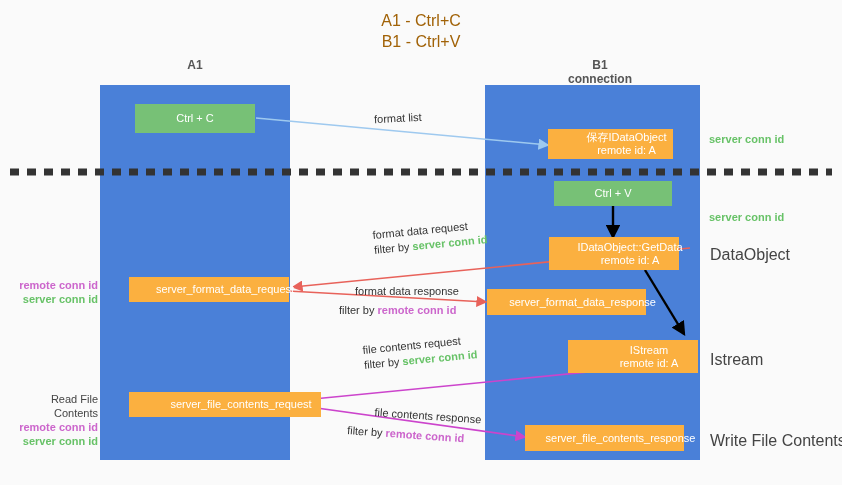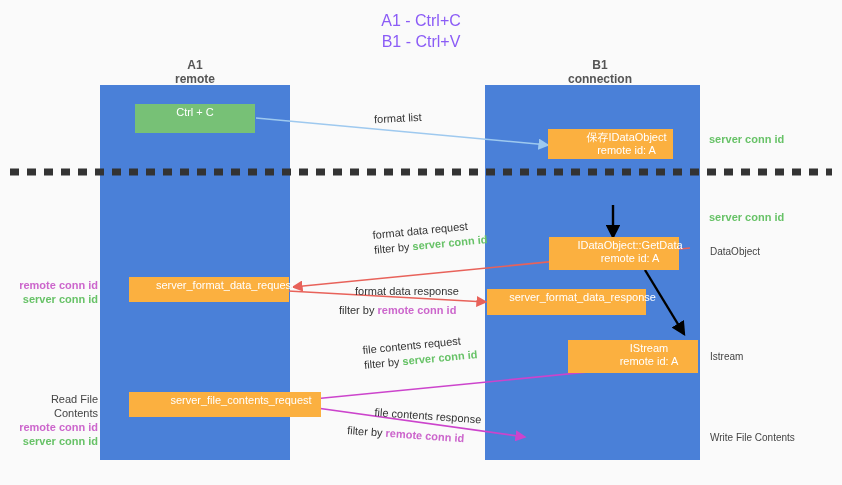--- a/index.html
+++ b/index.html
@@ -23,21 +23,21 @@
   }
   .abs { position: absolute; }
 
   
   #title {
     left: 0; top: 10px;
     width: 842px;
     text-align: center;
     font-size: 16px;
     line-height: 21px;
-    color: #8b5cf6;
+    color: #a16207;
   }
 
   
   .col-header {
     text-align: center;
     font-size: 12px;
     line-height: 14px;
     color: #555555;
     font-weight: bold;
   }
@@ -54,20 +54,21 @@
   }
   #lane-a1 { left: 100px; width: 190px; }
   #lane-b1 { left: 485px; width: 215px; }
 
   
   .box {
     box-sizing: border-box;
     display: flex;
     flex-direction: column;
     align-items: center;
+    justify-content: center;
     color: #ffffff;
     font-size: 11px;
     line-height: 13px;
     text-align: center;
     padding: 2px 4px;
   }
   .box-green  { background: #77c176; }
   .box-orange { background: #fbb040; padding-left: 36px; }
   .box .l2 { display: block; }
 
@@ -85,38 +86,37 @@
     font-size: 11px;
     line-height: 15px;
     color: #333333;
     white-space: nowrap;
   }
   .arrow-cap .hl-green   { color: #67c267; font-weight: bold; }
   .arrow-cap .hl-magenta { color: #cc66cc; font-weight: bold; }
 
   
   .right-label {
-    font-size: 10px;
+    font-size: 16px;
     color: #444444;
     white-space: nowrap;
   }
 </style>
 </head>
 <body>
 
 <div id="canvas">
 
   <div class="abs" id="title">
     <div>A1 - Ctrl+C</div>
     <div>B1 - Ctrl+V</div>
   </div>
 
   <div class="abs col-header" id="hdr-a1">
     <span class="hdr-name">A1</span>
-    <span class="hdr-sub">remote</span>
   </div>
   <div class="abs col-header" id="hdr-b1">
     <span class="hdr-name">B1</span>
     <span class="hdr-sub">connection</span>
   </div>
 
   <div class="abs lane" id="lane-a1"></div>
   <div class="abs lane" id="lane-b1"></div>
 
   <svg class="abs" style="left:0;top:0;width:842px;height:485px;pointer-events:none;">
@@ -162,35 +162,41 @@
 
   <div class="abs box box-orange" style="left:129px;top:392px;width:192px;height:25px;">
     <span>server_file_contents_request</span>
   </div>
 
   <div class="abs box box-orange" style="left:548px;top:129px;width:125px;height:30px;">
     <span>保存IDataObject</span>
     <span class="l2">remote id: A</span>
   </div>
 
+  <div class="abs box box-green" style="left:554px;top:181px;width:118px;height:25px;">
+    <span>Ctrl + V</span>
+  </div>
 
   <div class="abs box box-orange" style="left:549px;top:237px;width:130px;height:33px;">
     <span>IDataObject::GetData</span>
     <span class="l2">remote id: A</span>
   </div>
 
   <div class="abs box box-orange" style="left:487px;top:289px;width:159px;height:26px;">
     <span>server_format_data_response</span>
   </div>
 
   <div class="abs box box-orange" style="left:568px;top:340px;width:130px;height:33px;">
     <span>IStream</span>
     <span class="l2">remote id: A</span>
   </div>
 
+  <div class="abs box box-orange" style="left:525px;top:425px;width:159px;height:26px;">
+    <span>server_file_contents_response</span>
+  </div>
 
   <div class="abs arrow-cap" style="left:374px;top:111px;transform:rotate(-3deg);">
     <span>format list</span>
   </div>
 
   <div class="abs arrow-cap" style="left:372px;top:228px;transform:rotate(-5.5deg);transform-origin:left top;">
     <div>format data request</div>
     <div>
       <span>filter by </span><span class="hl-green">server conn id</span>
     </div>

